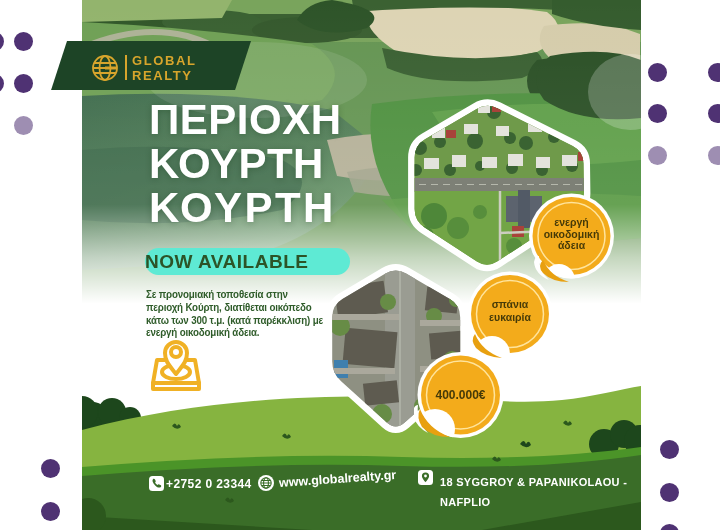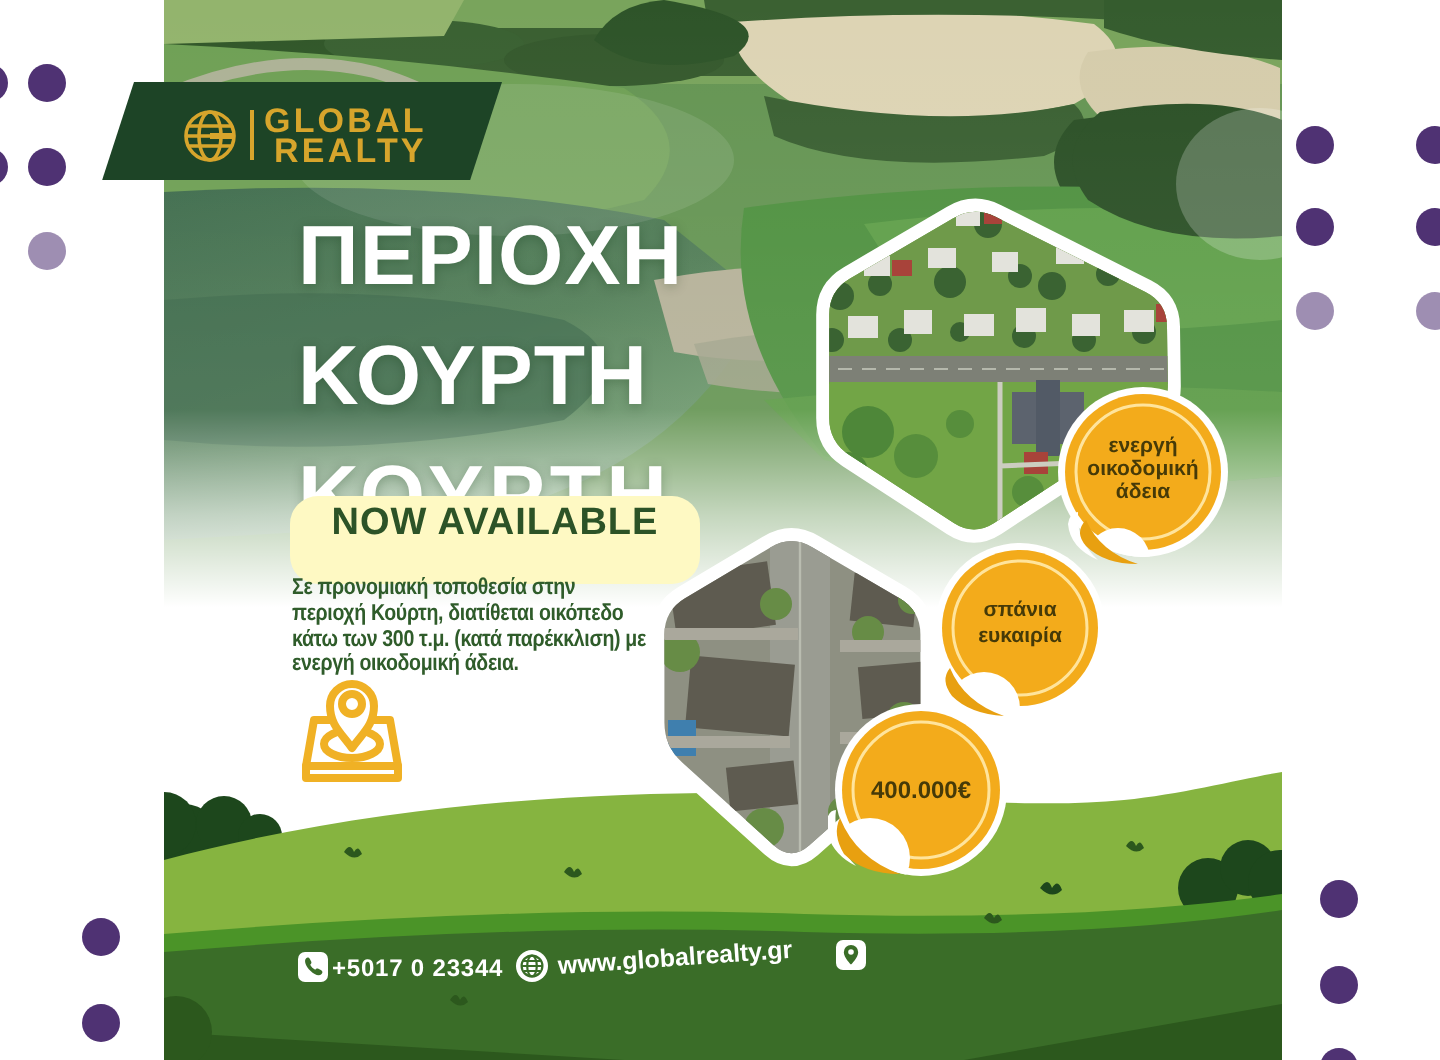--- a/index.html
+++ b/index.html
@@ -81,25 +81,25 @@
     <g stroke="#d7a52c" stroke-width="1.8" fill="none">
       <circle cx="14" cy="14" r="12"></circle>
       <ellipse cx="14" cy="14" rx="5.5" ry="12"></ellipse>
       <path d="M3 9 L 25 9 M2 14 L 26 14 M3 19 L 25 19"></path>
       <path d="M14 14 L 26 14" stroke-width="3"></path>
     </g>
   </svg>
 
   <div class="abs" style="left:43px;top:55px;width:1.5px;height:25px;background:#d7a52c;"></div>
 
-  <div class="abs" style="left:50px;top:52.5px;color:#d7a52c;font-size:17px;font-weight:bold;letter-spacing:1.6px;line-height:15.3px;text-align:right;">GLOBAL<br>REALTY</div>
-
-  <div class="abs" style="left:67px;top:98px;color:#ffffff;font-size:42px;font-weight:bold;line-height:60px;letter-spacing:0.5px;text-shadow:0 1px 6px rgba(0,40,0,0.25);">ΠΕΡΙΟΧΗ<br>ΚΟΥΡΤΗ<br><span style="letter-spacing:2.5px;">ΚΟΥΡΤΗ</span></div>
-
-  <div class="abs" style="left:63px;top:248px;width:205px;height:44px;background:#fef9c3;border-radius:14px;color:#2c5327;font-size:19px;font-weight:bold;text-align:center;line-height:27px;letter-spacing:0.5px;">NOW AVAILABLE</div>
+  <div class="abs" style="left:50px;top:52.5px;color:#d7a52c;font-size:13px;font-weight:bold;letter-spacing:1.6px;line-height:15.3px;">GLOBAL<br>REALTY</div>
+
+  <div class="abs" style="left:67px;top:98px;color:#ffffff;font-size:42px;font-weight:bold;line-height:44px;letter-spacing:0.5px;text-shadow:0 1px 6px rgba(0,40,0,0.25);">ΠΕΡΙΟΧΗ<br>ΚΟΥΡΤΗ<br><span style="letter-spacing:2.5px;">ΚΟΥΡΤΗ</span></div>
+
+  <div class="abs" style="left:63px;top:248px;width:205px;height:27px;background:#5eead4;border-radius:14px;color:#2c5327;font-size:19px;font-weight:bold;line-height:27px;letter-spacing:0.5px;">NOW AVAILABLE</div>
 
   <div class="abs" style="left:64px;top:288px;color:#2f5c2a;font-size:11.5px;font-weight:bold;line-height:12.8px;white-space:nowrap;letter-spacing:-0.2px;transform:scaleX(0.85);transform-origin:0 0;">Σε προνομιακή τοποθεσία στην<br>περιοχή Κούρτη, διατίθεται οικόπεδο<br>κάτω των 300 τ.μ. (κατά παρέκκλιση) με<br>ενεργή οικοδομική άδεια.</div>
 
   <svg class="abs" style="left:64px;top:336px;" width="60" height="58" viewBox="0 0 60 58">
     <g fill="none" stroke="#f0b125" stroke-width="4" stroke-linejoin="round" stroke-linecap="round">
       <path d="M11 24 L 49 24 L 53 47 L 7 47 Z"></path>
       <path d="M7 47 L 7 53 L 53 53 L 53 47"></path>
       <ellipse cx="30" cy="36" rx="14" ry="7"></ellipse>
       <path d="M30 38 C 24 30 19 26 19 17 A 11 11 0 1 1 41 17 C 41 26 36 30 30 38 Z" fill="#ffffff"></path>
       <circle cx="30" cy="16" r="5"></circle>
@@ -306,37 +306,38 @@
       <path d="M143 500 q 3 -5 5 0 q 2 -4 4 1 q -4 4 -9 -1 Z" fill="#2c581d"></path>
       <path d="M481 423 q 3 -5 5 0 q 2 -4 4 1 q -4 4 -9 -1 Z"></path>
       <path d="M410 459 q 3 -5 5 0 q 2 -4 4 1 q -4 4 -9 -1 Z"></path>
     </g>
   </svg>
 
   <svg class="abs" style="left:67px;top:476px;z-index:4;" width="15" height="15" viewBox="0 0 15 15">
     <rect x="0" y="0" width="15" height="15" rx="3.5" fill="#ffffff"></rect>
     <path d="M4 3.2 c 0.8 -0.8 1.6 -0.4 2 0.4 l 0.6 1.2 c 0.3 0.6 0 1.2 -0.5 1.6 c 0.5 1 1.5 2 2.5 2.5 c 0.4 -0.5 1 -0.8 1.6 -0.5 l 1.2 0.6 c 0.8 0.4 1.2 1.2 0.4 2 c -1.2 1.2 -3.4 0.6 -5.6 -1.6 c -2.2 -2.2 -3.4 -5 -2.2 -6.2 Z" fill="#3a6d28"></path>
   </svg>
-  <div class="abs" style="left:84px;top:477px;color:#ffffff;font-size:12px;font-weight:bold;letter-spacing:0.4px;z-index:4;white-space:nowrap;">+5017 0 23344</div>
+  <div class="abs" style="left:84px;top:477px;color:#ffffff;font-size:12px;font-weight:bold;letter-spacing:0.4px;z-index:4;white-space:nowrap;">+2752 0 23344</div>
 
   <svg class="abs" style="left:176px;top:475px;z-index:4;" width="16" height="16" viewBox="0 0 16 16">
     <circle cx="8" cy="8" r="8" fill="#ffffff"></circle>
     <g stroke="#3a6d28" stroke-width="1.1" fill="none">
       <circle cx="8" cy="8" r="5.2"></circle>
       <ellipse cx="8" cy="8" rx="2.4" ry="5.2"></ellipse>
       <path d="M3 8 L 13 8 M3.8 5.5 L 12.2 5.5 M3.8 10.5 L 12.2 10.5"></path>
     </g>
   </svg>
   <div class="abs" style="left:197px;top:476px;color:#ffffff;font-size:12.5px;font-weight:bold;transform:rotate(-4deg);transform-origin:0 50%;z-index:4;white-space:nowrap;">www.globalrealty.gr</div>
 
   <svg class="abs" style="left:336px;top:470px;z-index:4;" width="15" height="15" viewBox="0 0 15 15">
     <rect x="0" y="0" width="15" height="15" rx="3.5" fill="#ffffff"></rect>
     <path d="M7.5 2.5 a 3.6 3.6 0 0 1 3.6 3.6 c 0 2.6 -3.6 6.2 -3.6 6.2 s -3.6 -3.6 -3.6 -6.2 a 3.6 3.6 0 0 1 3.6 -3.6 Z" fill="#3a6d28"></path>
     <circle cx="7.5" cy="6" r="1.4" fill="#ffffff"></circle>
   </svg>
+  <div class="abs" style="left:358px;top:472px;color:#ffffff;font-size:11px;font-weight:bold;line-height:20px;letter-spacing:0.3px;z-index:4;white-space:nowrap;">18 SYGGROY &amp; PAPANIKOLAOU -<br>NAFPLIO</div>
 
 </div>
 
 <div class="dot" style="left:-15px;top:32px;"></div>
 <div class="dot" style="left:-15px;top:74px;"></div>
 <div class="dot" style="left:14px;top:32px;"></div>
 <div class="dot" style="left:14px;top:74px;"></div>
 <div class="dot" style="left:14px;top:116px;opacity:0.55;"></div>
 
 <div class="dot" style="left:648px;top:63px;"></div>

